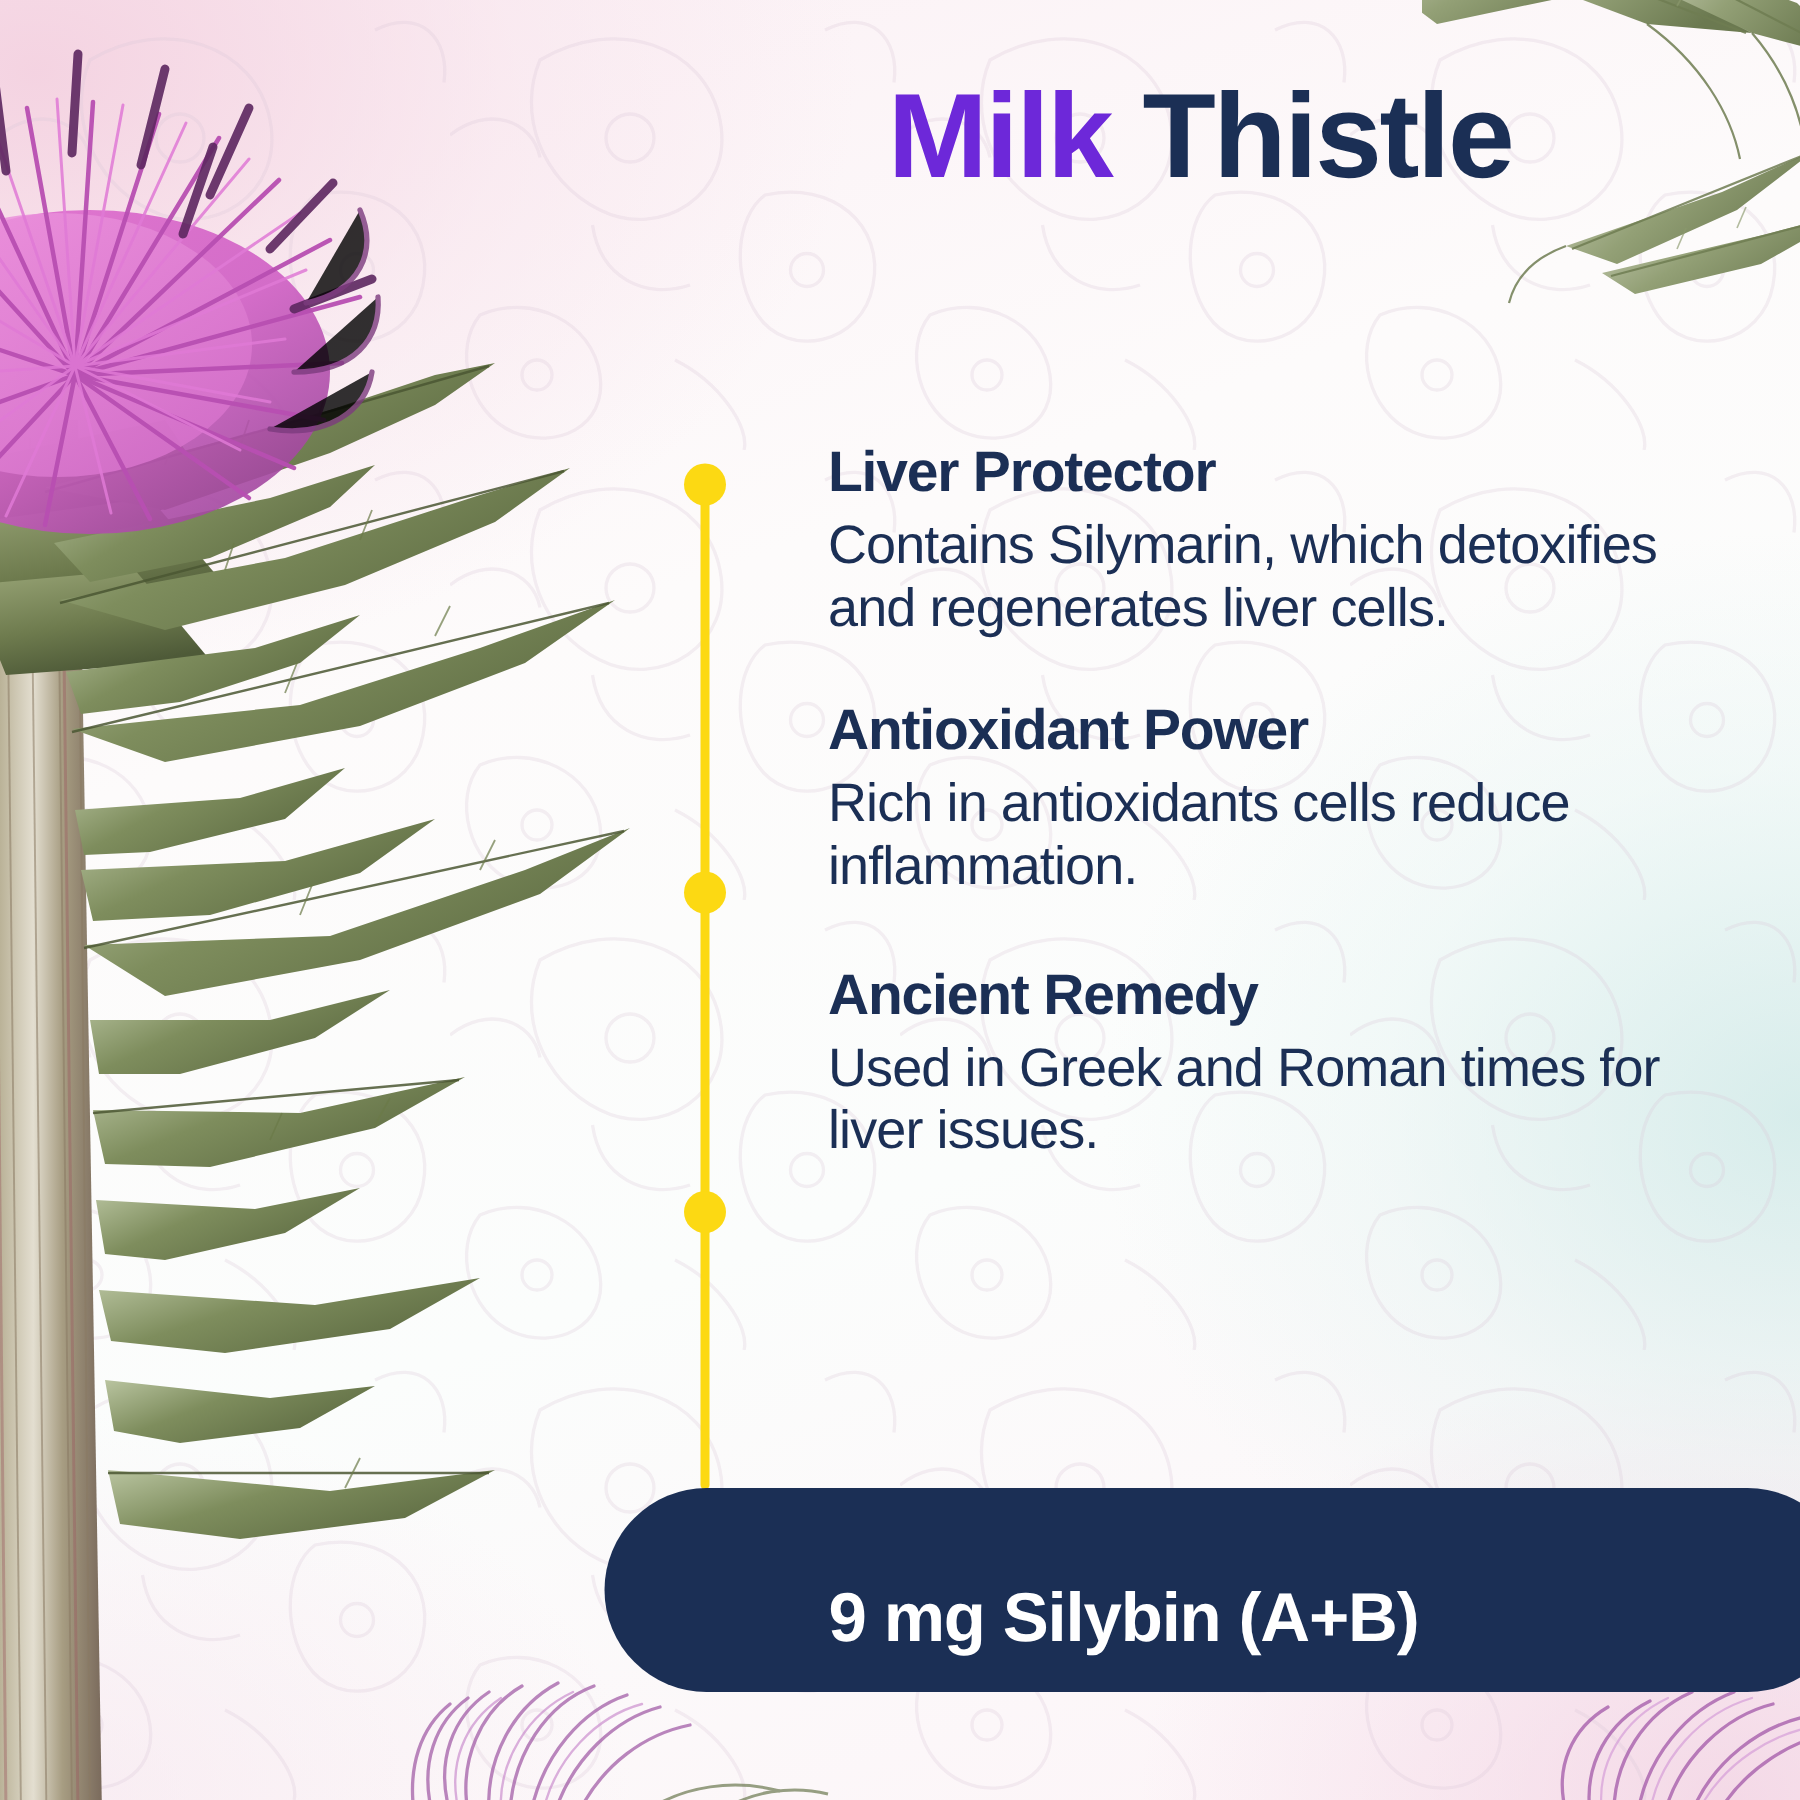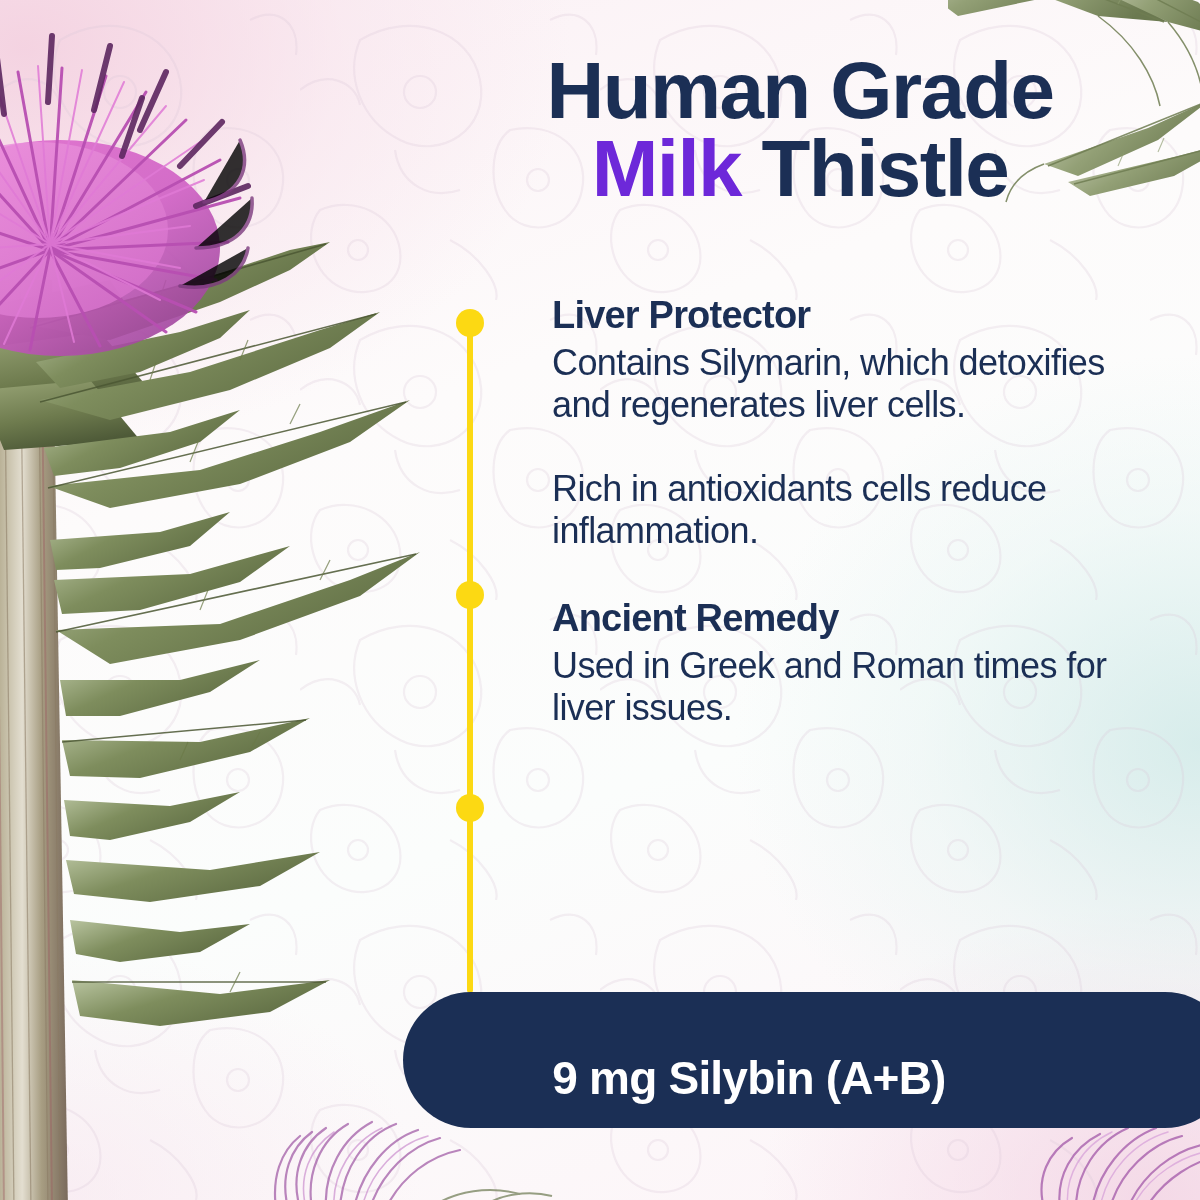--- a/index.html
+++ b/index.html
@@ -396,35 +396,35 @@
         <path d="M952 130 C 968 98, 1002 76, 1036 72"></path>
       </g>
       <g stroke="#6b7950" stroke-width="2" fill="none" opacity="0.7">
         <path d="M250 130 C 276 112, 310 108, 340 116"></path>
         <path d="M300 130 C 320 116, 348 112, 372 118"></path>
       </g>
     </svg>
   </div>
 
   <div class="heading">
-    <span class="line">Human Grade</span>
     <span class="line"><span class="accent">Milk</span><span> Thistle</span></span>
   </div>
 
   <div class="timeline-line"></div>
   <div class="timeline-dot dot-1"></div>
   <div class="timeline-dot dot-2"></div>
   <div class="timeline-dot dot-3"></div>
 
   <div class="benefits">
     <div class="benefit b1">
       <p class="benefit-title">Liver Protector</p>
       <p class="benefit-desc">Contains Silymarin, which detoxifies and regenerates liver cells.</p>
     </div>
     <div class="benefit b2">
+      <p class="benefit-title">Antioxidant Power</p>
       <p class="benefit-desc">Rich in antioxidants cells reduce inflammation.</p>
     </div>
     <div class="benefit b3">
       <p class="benefit-title">Ancient Remedy</p>
       <p class="benefit-desc">Used in Greek and Roman times for liver issues.</p>
     </div>
   </div>
 
   <div class="badge">
     <div class="badge-label">9 mg Silybin (A+B)</div>

